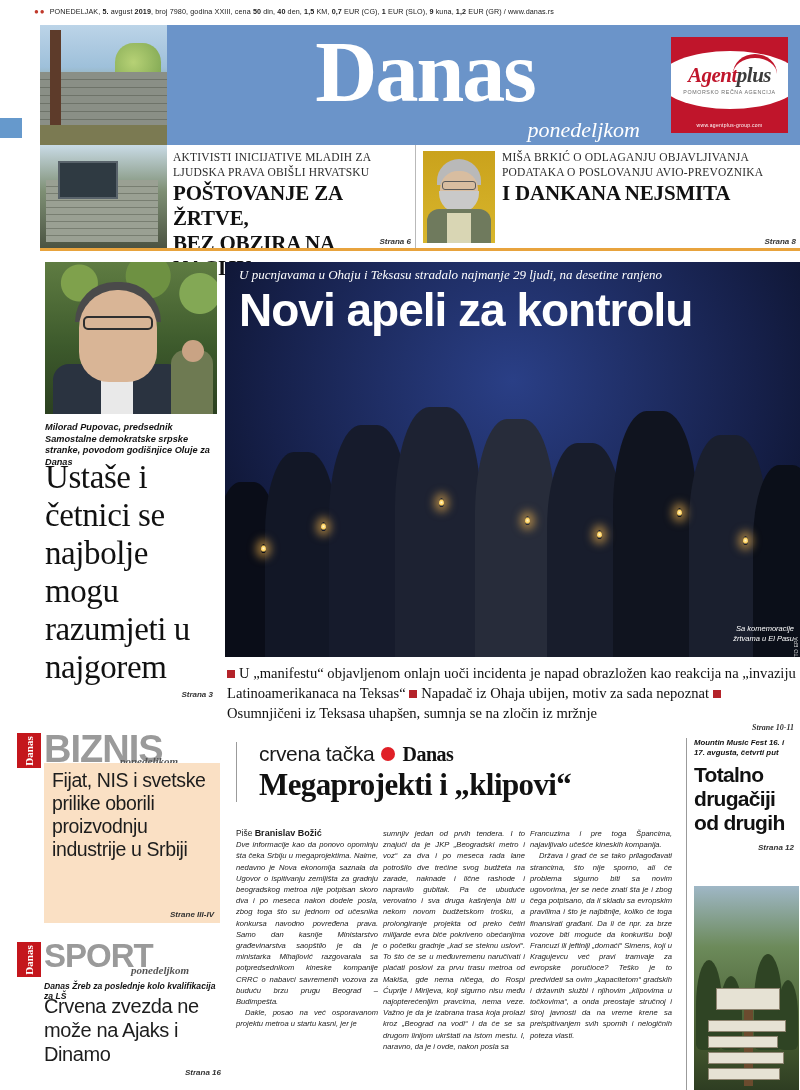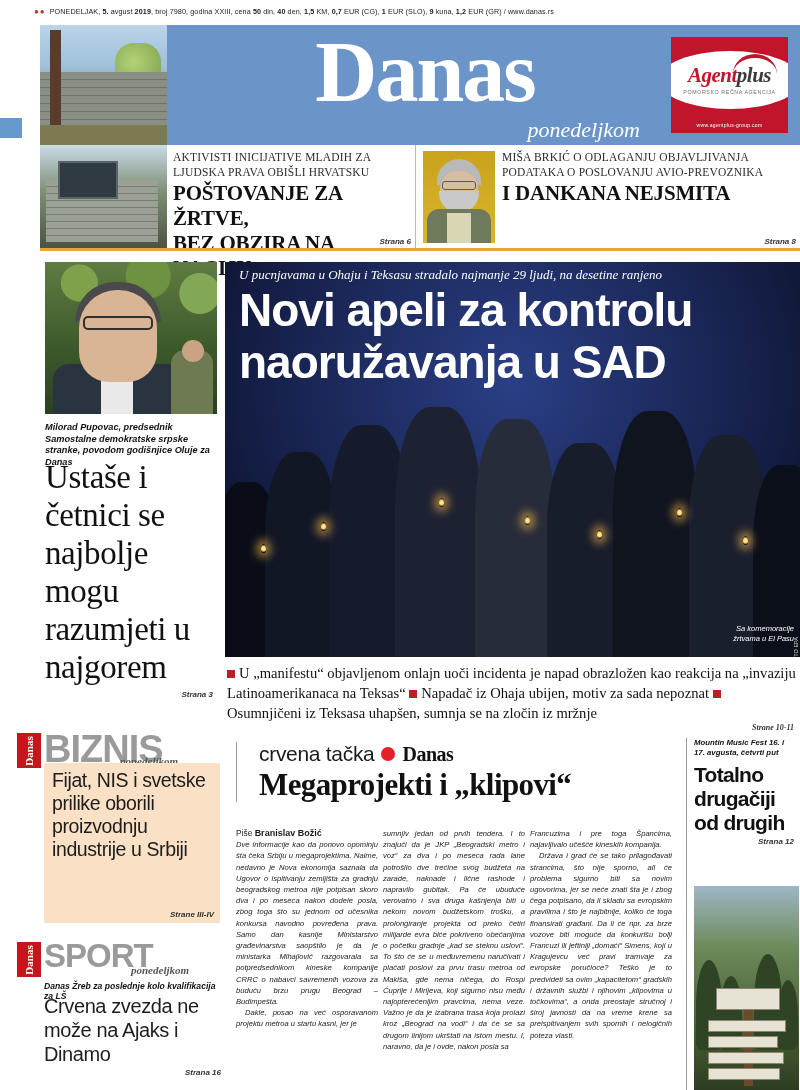--- a/index.html
+++ b/index.html
@@ -293,21 +293,21 @@
   
   .promo { position:absolute; left:686px; top:738px; width:112px; height:352px; border-left:1px solid #9b9b9b; padding-left:7px;}
   .promo-kicker {
     font-family:"Liberation Sans", sans-serif; font-style:italic; font-weight:bold;
     font-size:7.8px; line-height:10px; color:#111;
   }
   .promo-head {
     font-family:"Liberation Sans", sans-serif; font-weight:bold;
     font-size:21px; line-height:24px; color:#111; letter-spacing:-.7px; margin-top:5px;
   }
-  .promo-page { text-align:right; font-size:8px; font-weight:bold; font-style:italic; color:#333; margin-top:2px; padding-right:4px;}
+  .promo-page { text-align:right; font-size:8px; font-weight:bold; font-style:italic; color:#333; margin-top:8px; padding-right:4px;}
   .promo-photo {
     position:absolute; left:7px; top:148px; width:105px; height:204px;
     background: linear-gradient(#9fb7c6 0%, #6c8a5a 30%, #45592f 75%, #2e3d22 100%);
     overflow:hidden;
   }
   .promo-photo .tree { position:absolute; bottom:40px; background:#2f4424; border-radius:50% 50% 6px 6px;}
   .promo-photo .sign { position:absolute; left:14px; bottom:4px; width:80px; height:96px; }
   .promo-photo .sgn-post { position:absolute; left:36px; top:0; width:9px; height:96px; background:#6b4b2e;}
   .promo-photo .sgn-board { position:absolute; height:12px; background:#e6e2d4; border:1px solid #8d8470;}
   .promo-photo .sgn-top { position:absolute; left:8px; top:-2px; width:64px; height:22px; background:#e6e2d4; border:1px solid #8d8470;}
@@ -419,21 +419,20 @@
     <div class="flame" style="left:214px; bottom:150px;"></div>
     <div class="flame" style="left:300px; bottom:132px;"></div>
     <div class="flame" style="left:372px; bottom:118px;"></div>
     <div class="flame" style="left:452px; bottom:140px;"></div>
     <div class="flame" style="left:518px; bottom:112px;"></div>
     <div class="flame" style="left:36px;  bottom:104px;"></div>
   </div>
   <div class="hero-kicker">U pucnjavama u Ohaju i Teksasu stradalo najmanje 29 ljudi, na desetine ranjeno</div>
   <div class="hero-head">
     <div>Novi apeli za kontrolu</div>
-    <div>naoružavanja u SAD</div>
   </div>
   <div class="hero-cap">
     <div>Sa komemoracije</div>
     <div>žrtvama u El Pasu</div>
   </div>
   <div class="hero-credit">FOTO EPA</div>
 </div>
 
 <div class="bullets">
   <span class="bsq"></span><span>U „manifestu“ objavljenom onlajn uoči incidenta je napad obrazložen kao reakcija na „invaziju Latinoamerikanaca na Teksas“</span>

